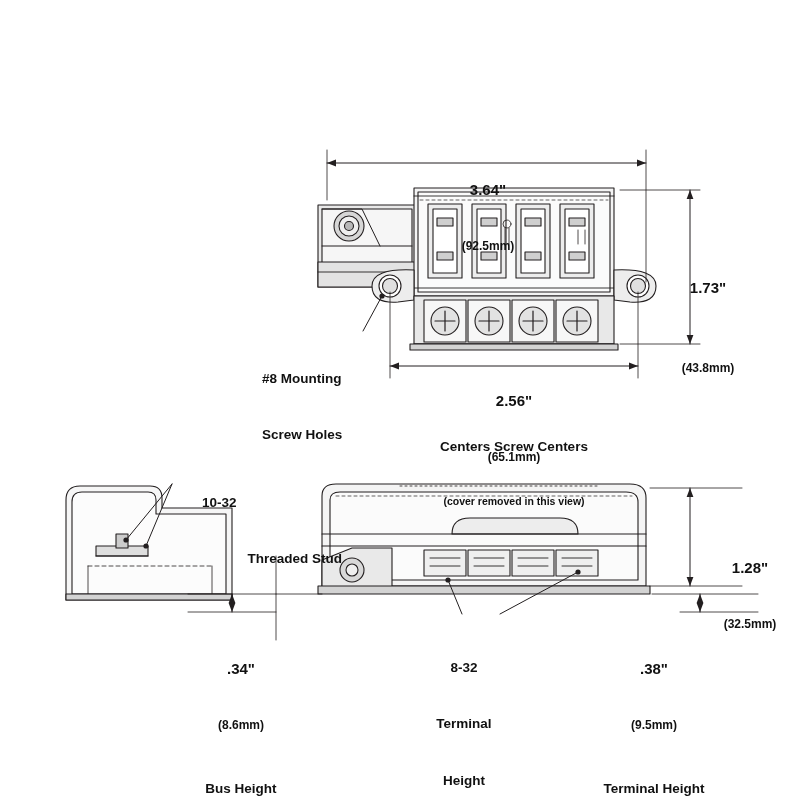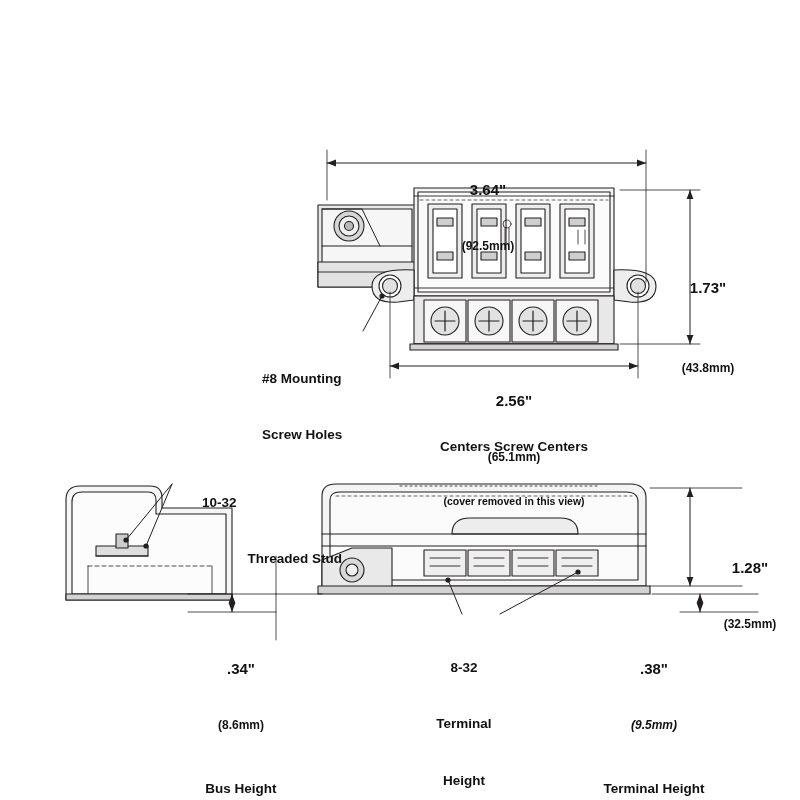--- a/index.html
+++ b/index.html
@@ -302,17 +302,17 @@
   </div>
 
   <div class="stack" style="left:404px; top:620px; width:120px;">
     <div class="lbl callout" style="position:static;">8-32</div>
     <div class="lbl callout" style="position:static;">Terminal</div>
     <div class="lbl callout" style="position:static;">Height</div>
   </div>
 
   <div class="stack" style="left:586px; top:620px; width:136px;">
     <div class="lbl dim" style="position:static;">.38"</div>
-    <div class="lbl dim-sub" style="position:static;font-style:italic;">(9.5mm)</div>
+    <div class="lbl dim-sub" style="position:static;">(9.5mm)</div>
     <div class="lbl callout" style="position:static; margin-top:8px;">Terminal Height</div>
   </div>
 
 </div>
 
 </body></html>

